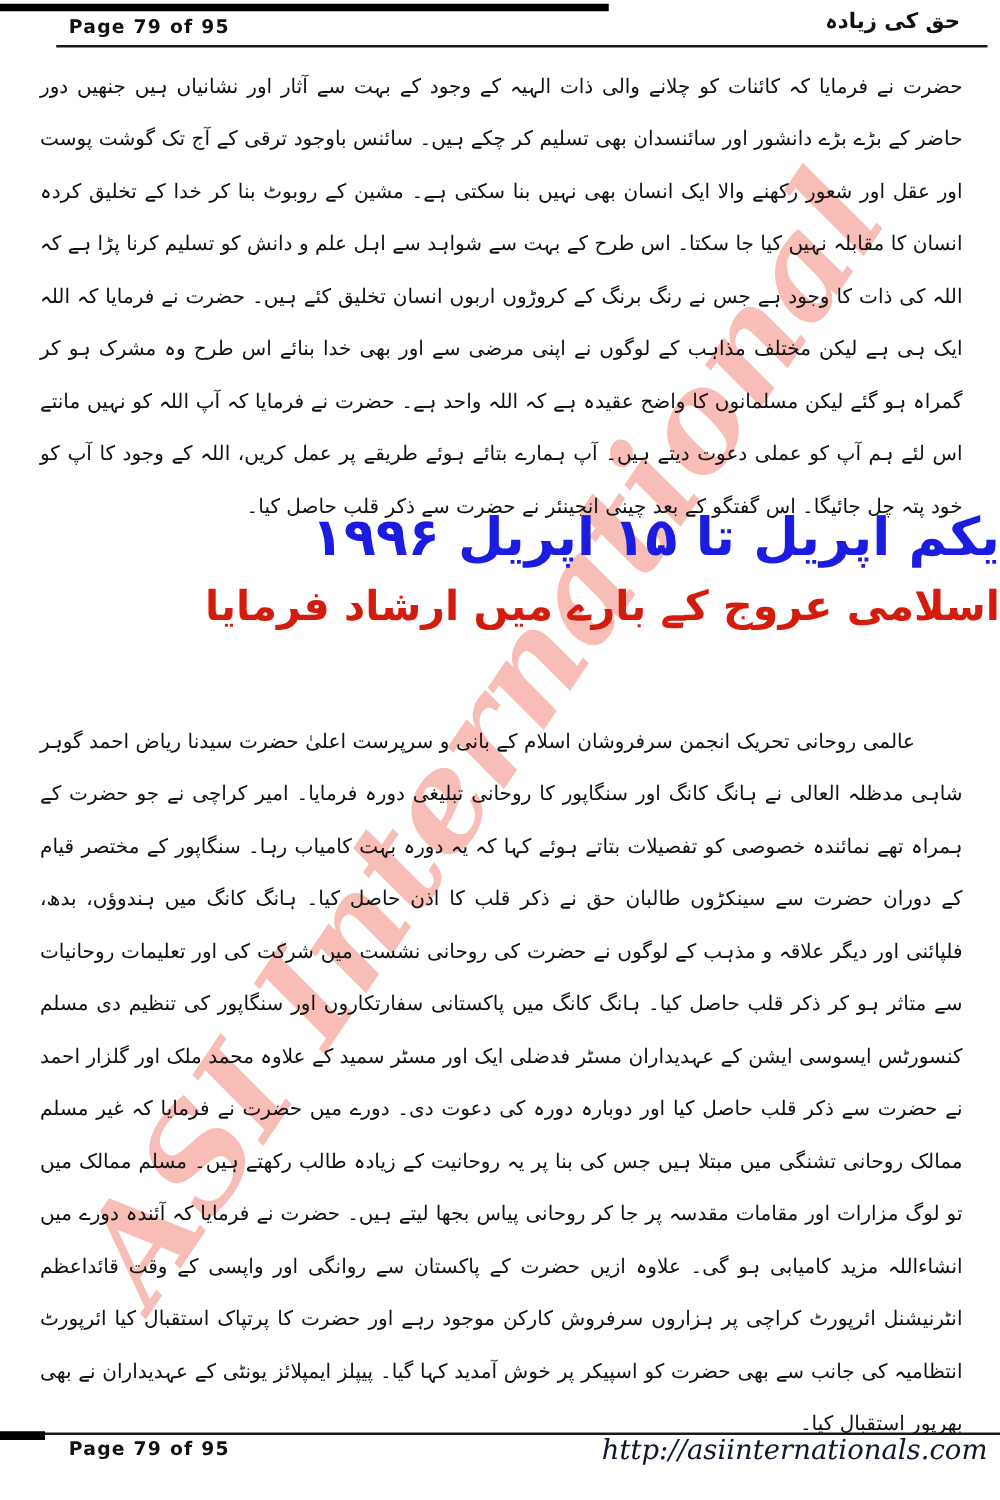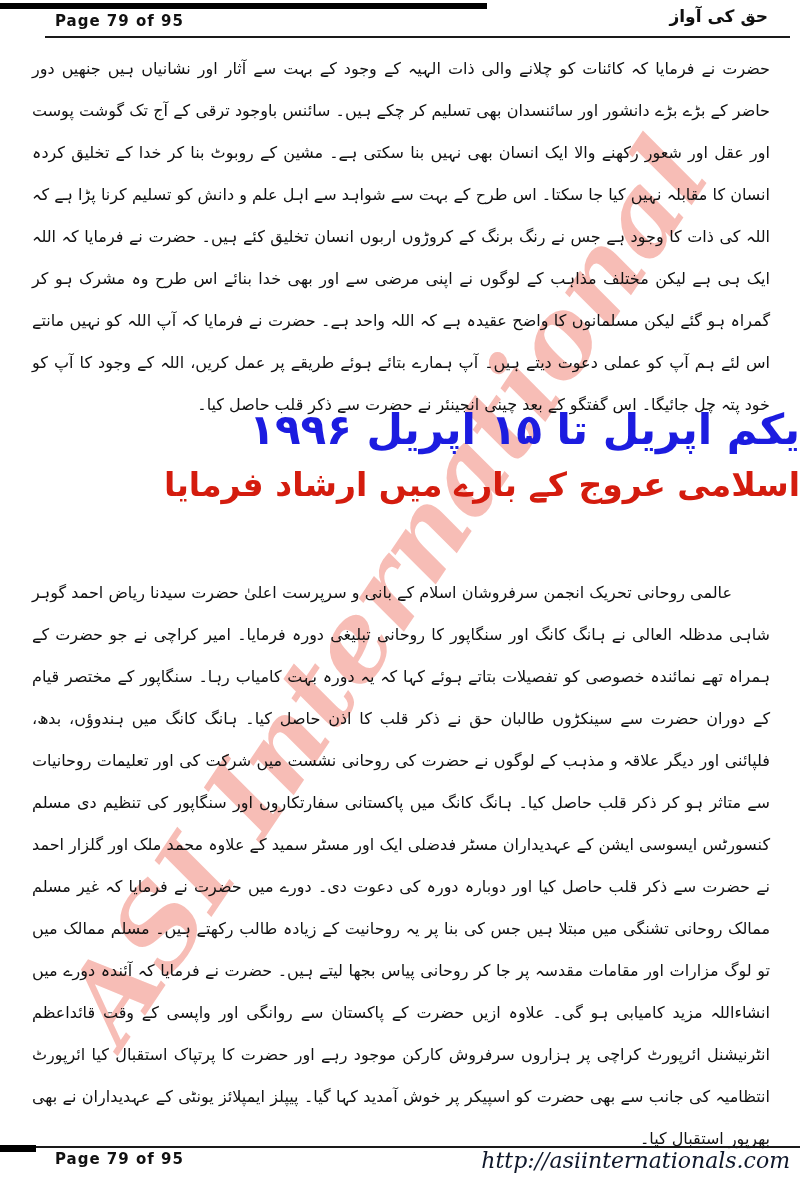--- a/index.html
+++ b/index.html
@@ -56,21 +56,21 @@
     font-size:22px;z-index:2;text-decoration:none;
   }
 </style>
 </head>
 <body>
 
 <div class="page">
 
   <div class="top-bar"></div>
   <div class="header-page">Page 79 of 95</div>
-  <div class="header-title urdu">حق کی آواز</div>
+  <div class="header-title urdu">حق کی زیادہ</div>
   <div class="header-rule"></div>
 
   <div class="watermark">ASI International</div>
 
   <div class="para para-1 urdu">حضرت نے فرمایا کہ کائنات کو چلانے والی ذات الہیہ کے وجود کے بہت سے آثار اور نشانیاں ہیں جنھیں دور حاضر کے بڑے بڑے دانشور اور سائنسدان بھی تسلیم کر چکے ہیں۔ سائنس باوجود ترقی کے آج تک گوشت پوست اور عقل اور شعور رکھنے والا ایک انسان بھی نہیں بنا سکتی ہے۔ مشین کے روبوٹ بنا کر خدا کے تخلیق کردہ انسان کا مقابلہ نہیں کیا جا سکتا۔ اس طرح کے بہت سے شواہد سے اہل علم و دانش کو تسلیم کرنا پڑا ہے کہ اللہ کی ذات کا وجود ہے جس نے رنگ برنگ کے کروڑوں اربوں انسان تخلیق کئے ہیں۔ حضرت نے فرمایا کہ اللہ ایک ہی ہے لیکن مختلف مذاہب کے لوگوں نے اپنی مرضی سے اور بھی خدا بنائے اس طرح وہ مشرک ہو کر گمراہ ہو گئے لیکن مسلمانوں کا واضح عقیدہ ہے کہ اللہ واحد ہے۔ حضرت نے فرمایا کہ آپ اللہ کو نہیں مانتے اس لئے ہم آپ کو عملی دعوت دیتے ہیں۔ آپ ہمارے بتائے ہوئے طریقے پر عمل کریں، اللہ کے وجود کا آپ کو خود پتہ چل جائیگا۔ اس گفتگو کے بعد چینی انجینئر نے حضرت سے ذکر قلب حاصل کیا۔</div>
 
   <div class="heading h-blue-top" id="h-blue-top" style="color: rgb(28, 28, 224);">یکم اپریل تا ۱۵ اپریل ۱۹۹۶</div>
 
   <div class="heading h-red-1" id="h-red-1" style="color: rgb(212, 28, 14);">اسلامی عروج کے بارے میں ارشاد فرمایا</div>
 

